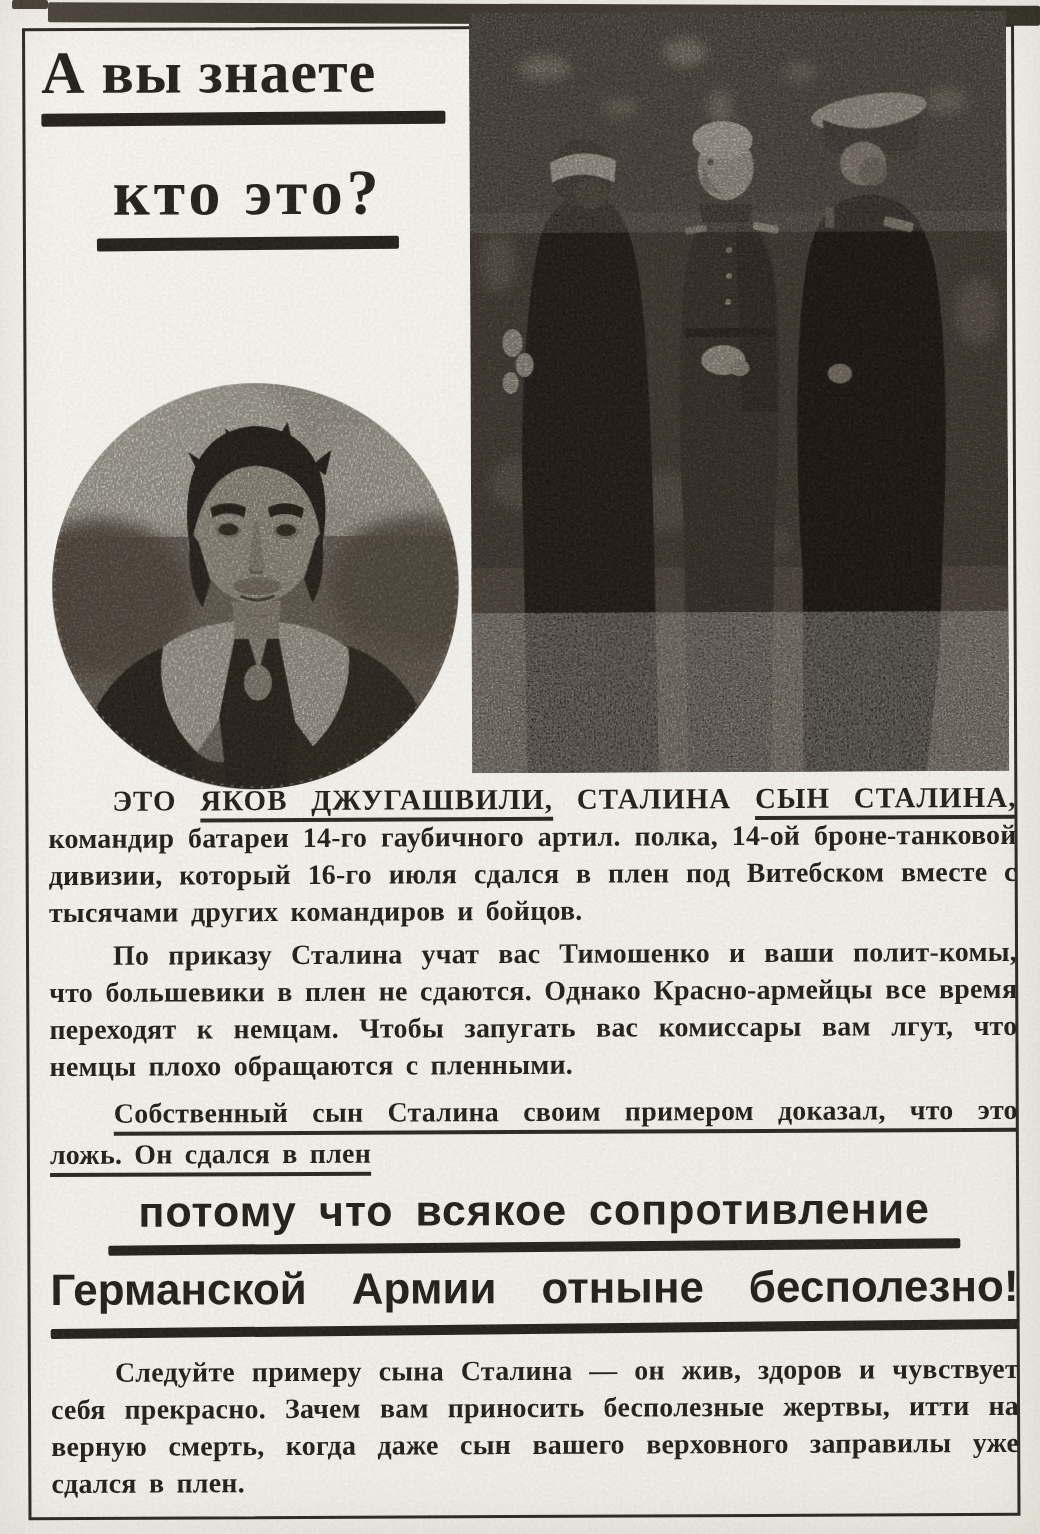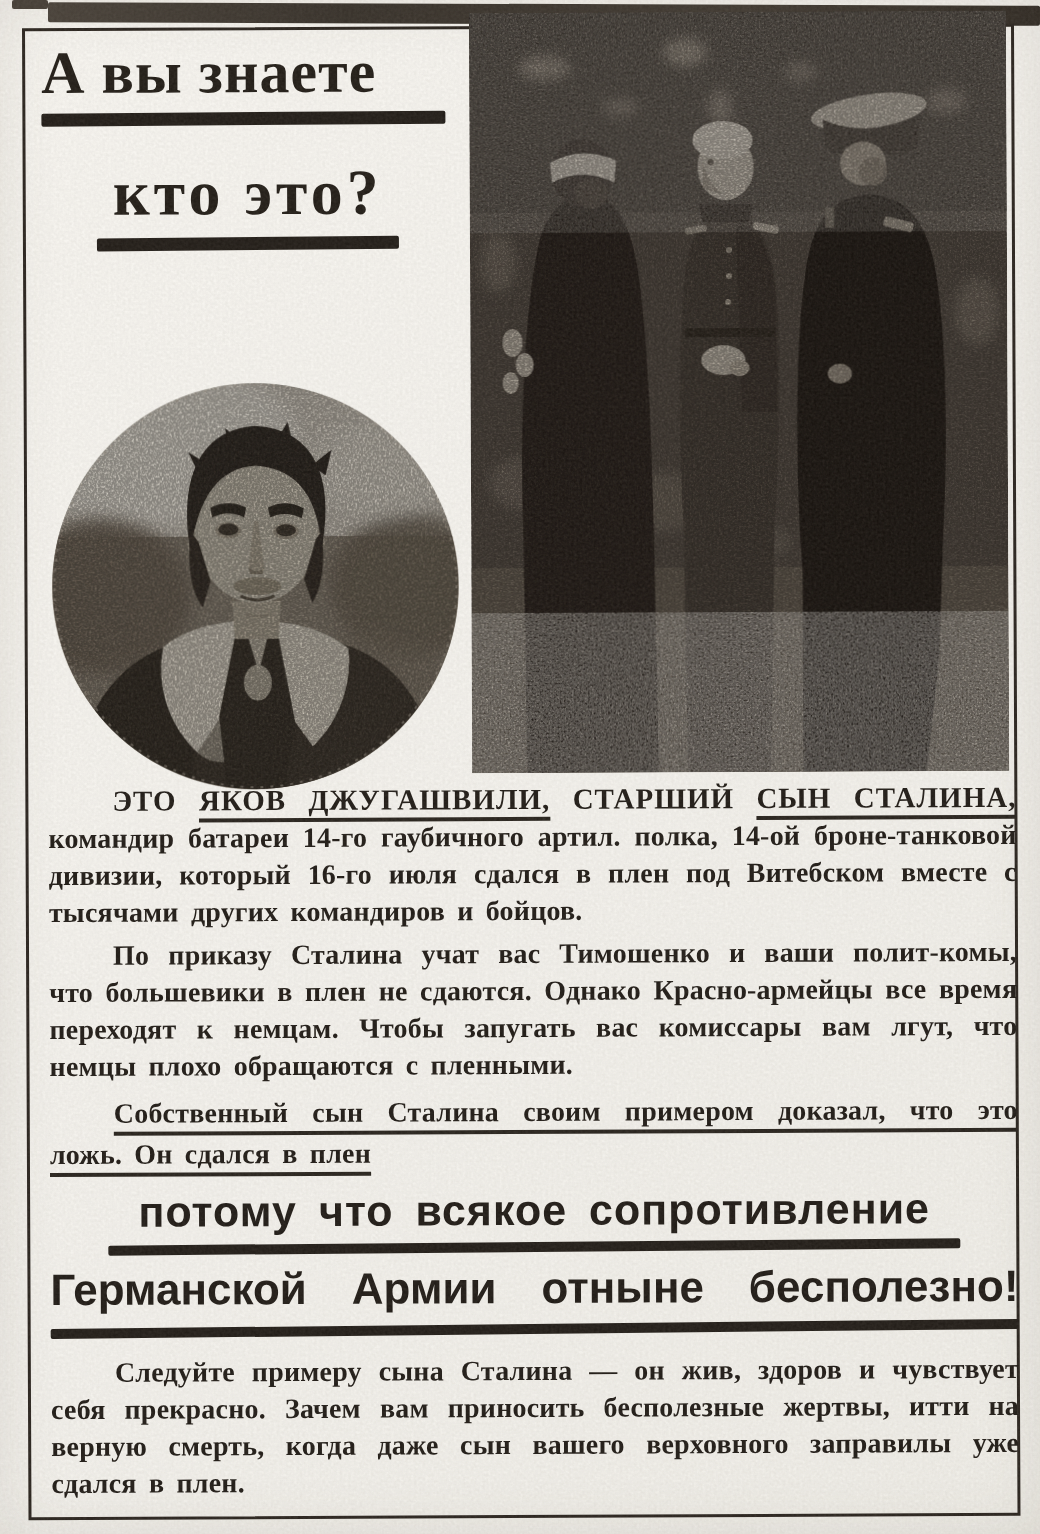--- a/index.html
+++ b/index.html
@@ -210,21 +210,21 @@
           <path d="M190,215 Q207,223 224,215" stroke="#5a5245" stroke-width="3" fill="none"></path>
           <path d="M196,233 Q207,239 218,233" stroke="#a59c8b" stroke-width="3" fill="none"></path>
           <rect width="410" height="410" filter="url(#pnD)" opacity="0.4"></rect>
           <rect width="410" height="410" fill="#55493c" opacity="0.08"></rect>
         </g>
         <circle cx="205" cy="205" r="202" fill="none" stroke="#8d857a" stroke-width="2" opacity="0.55" stroke-dasharray="3 7"></circle>
       </svg>
     </div>
 
     <div class="textcol">
-      <p class="body p1"><span class="caps">ЭТО </span><span class="caps u">ЯКОВ ДЖУГАШВИЛИ,</span><span class="caps"> СТАРШИЙ </span><span class="caps u">СЫН СТАЛИНА,</span><span> командир батареи 14-го гаубичного артил. полка, 14-ой броне-танковой дивизии, который 16-го июля сдался в плен под Витебском вместе с тысячами других командиров и бойцов.</span></p>
+      <p class="body p1"><span class="caps">ЭТО </span><span class="caps u">ЯКОВ ДЖУГАШВИЛИ,</span><span class="caps"> СТАЛИНА </span><span class="caps u">СЫН СТАЛИНА,</span><span> командир батареи 14-го гаубичного артил. полка, 14-ой броне-танковой дивизии, который 16-го июля сдался в плен под Витебском вместе с тысячами других командиров и бойцов.</span></p>
 
       <p class="body p2">По приказу Сталина учат вас Тимошенко и ваши полит-комы, что большевики в плен не сдаются. Однако Красно-армейцы все время переходят к немцам. Чтобы запугать вас комиссары вам лгут, что немцы плохо обращаются с пленными.</p>
 
       <p class="body p3">Собственный сын Сталина своим примером доказал, что это ложь. Он сдался в плен</p>
 
       <div class="slogan">
         <div class="sl1">потому что всякое сопротивление</div>
         <div class="srule sr1"></div>
         <div class="sl2">Германской Армии отныне бесполезно!</div>
         <div class="srule sr2"></div>

